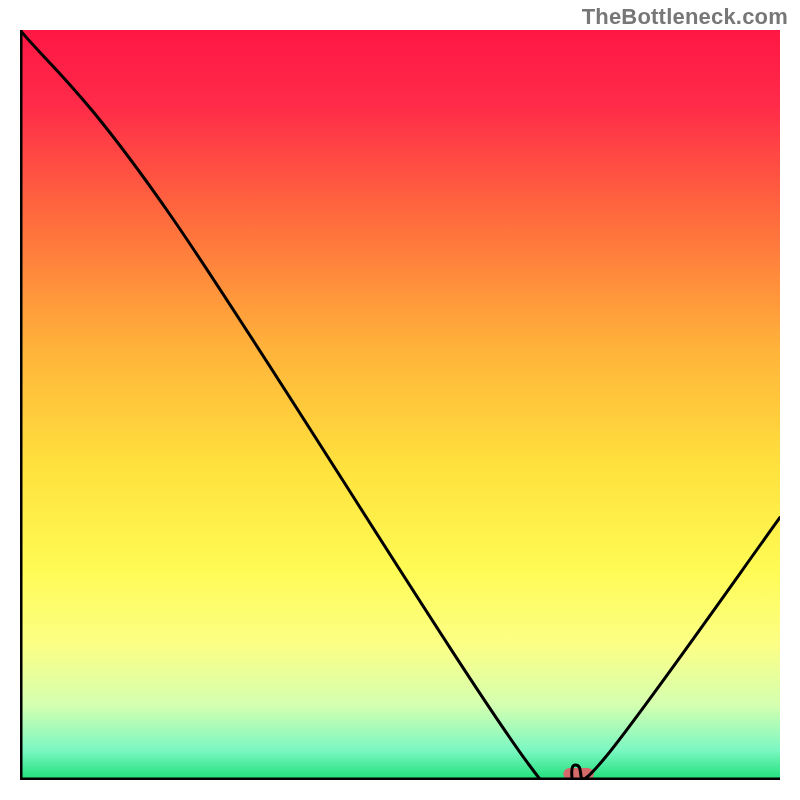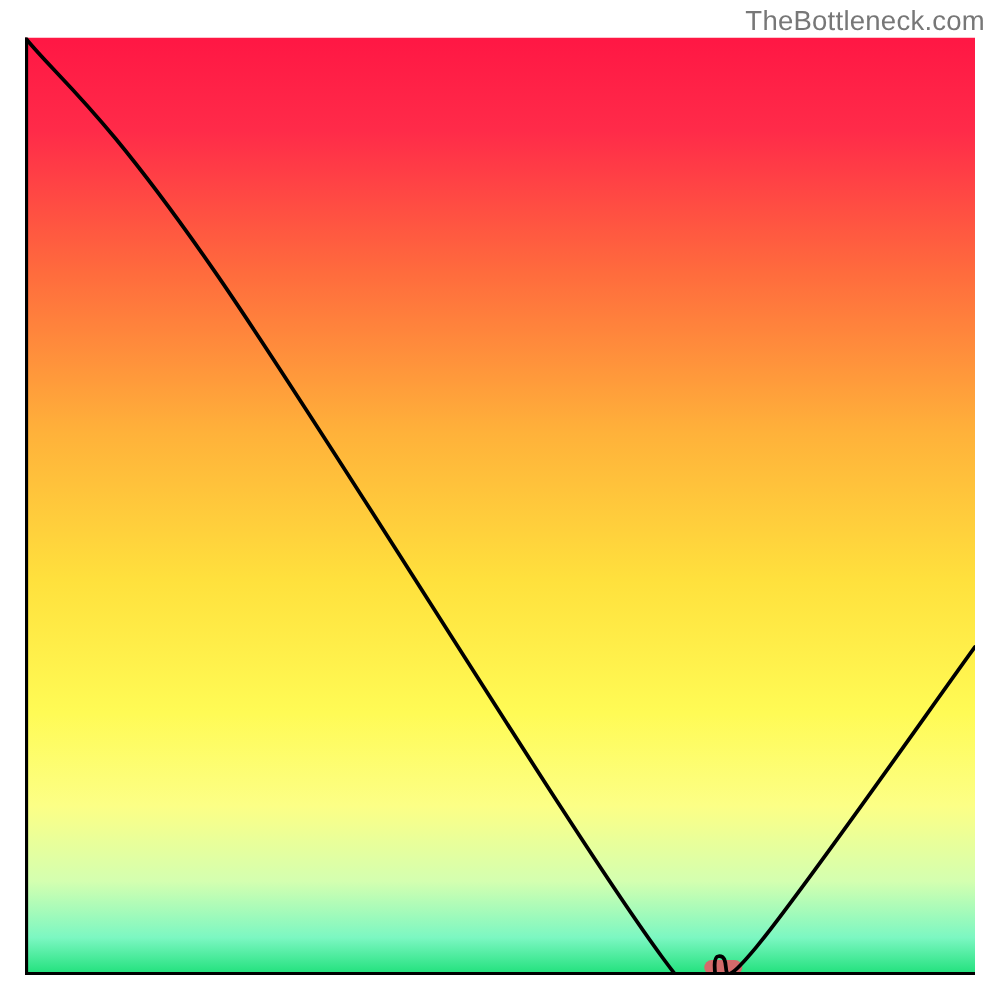--- a/index.html
+++ b/index.html
@@ -9,21 +9,21 @@
     height: 800px;
     background: #fff;
     font-family: Arial, Helvetica, sans-serif;
     overflow: hidden;
   }
   .watermark {
     position: absolute;
     top: 4px;
     right: 12px;
     font-size: 22px;
-    font-weight: 400;
+    font-weight: 700;
     color: #777;
     letter-spacing: 0.2px;
     z-index: 30;
     user-select: none;
   }
   .plot-area {
     position: absolute;
     
     left: 20px;
     top: 30px;

